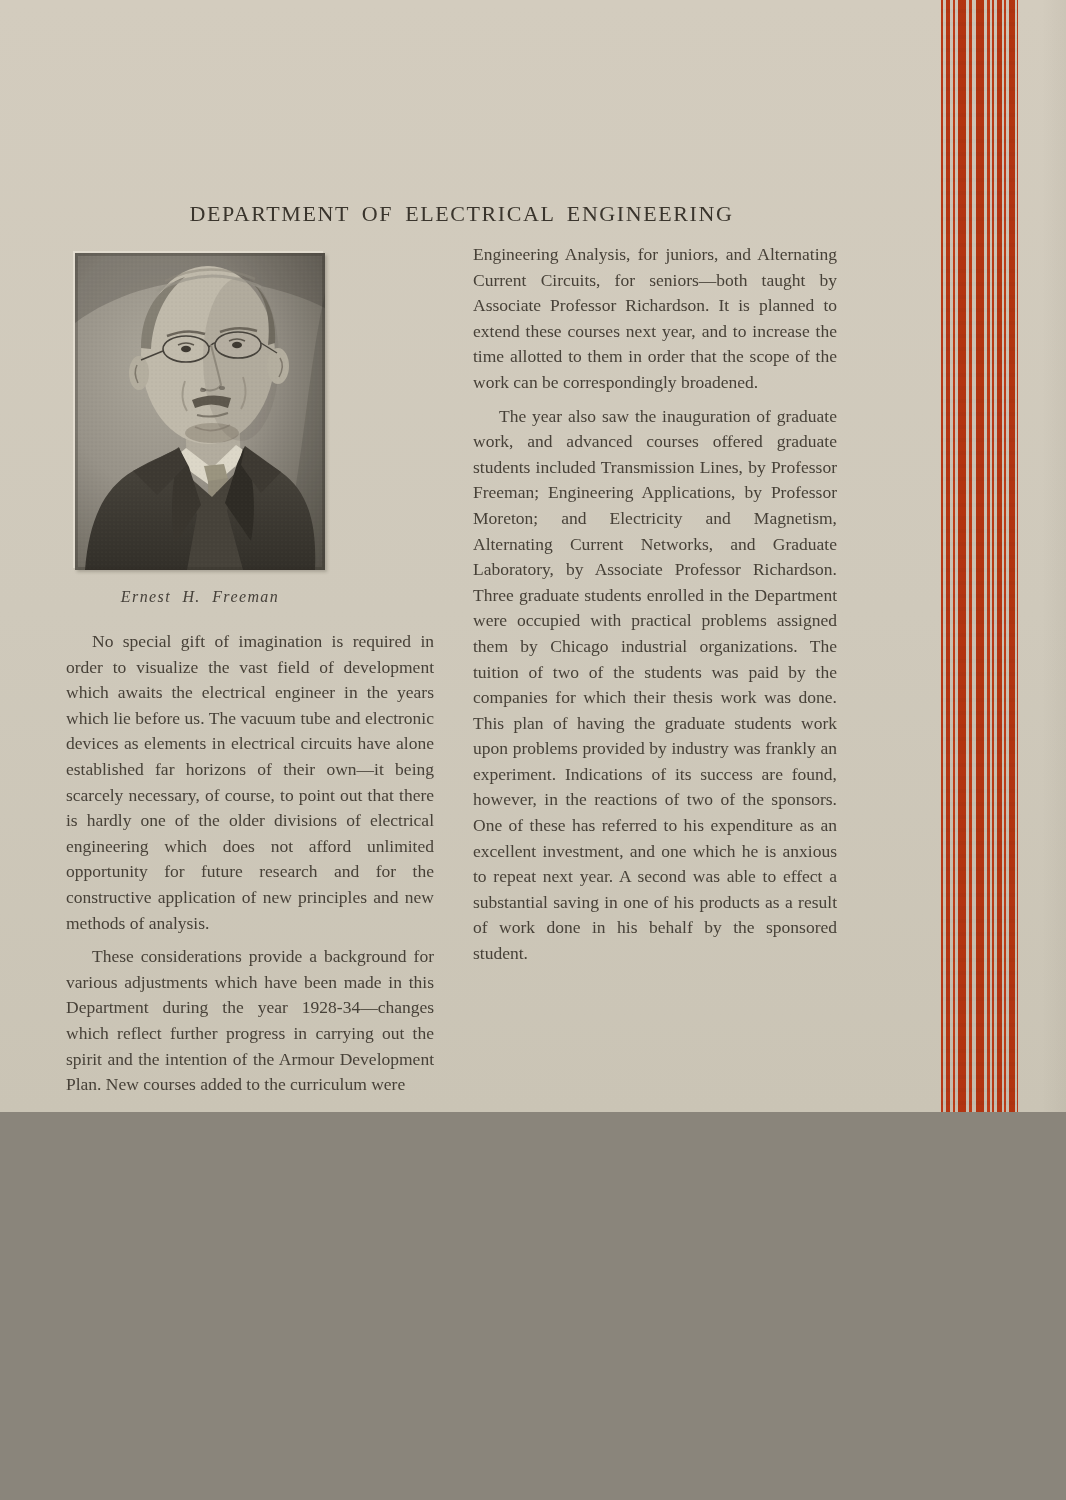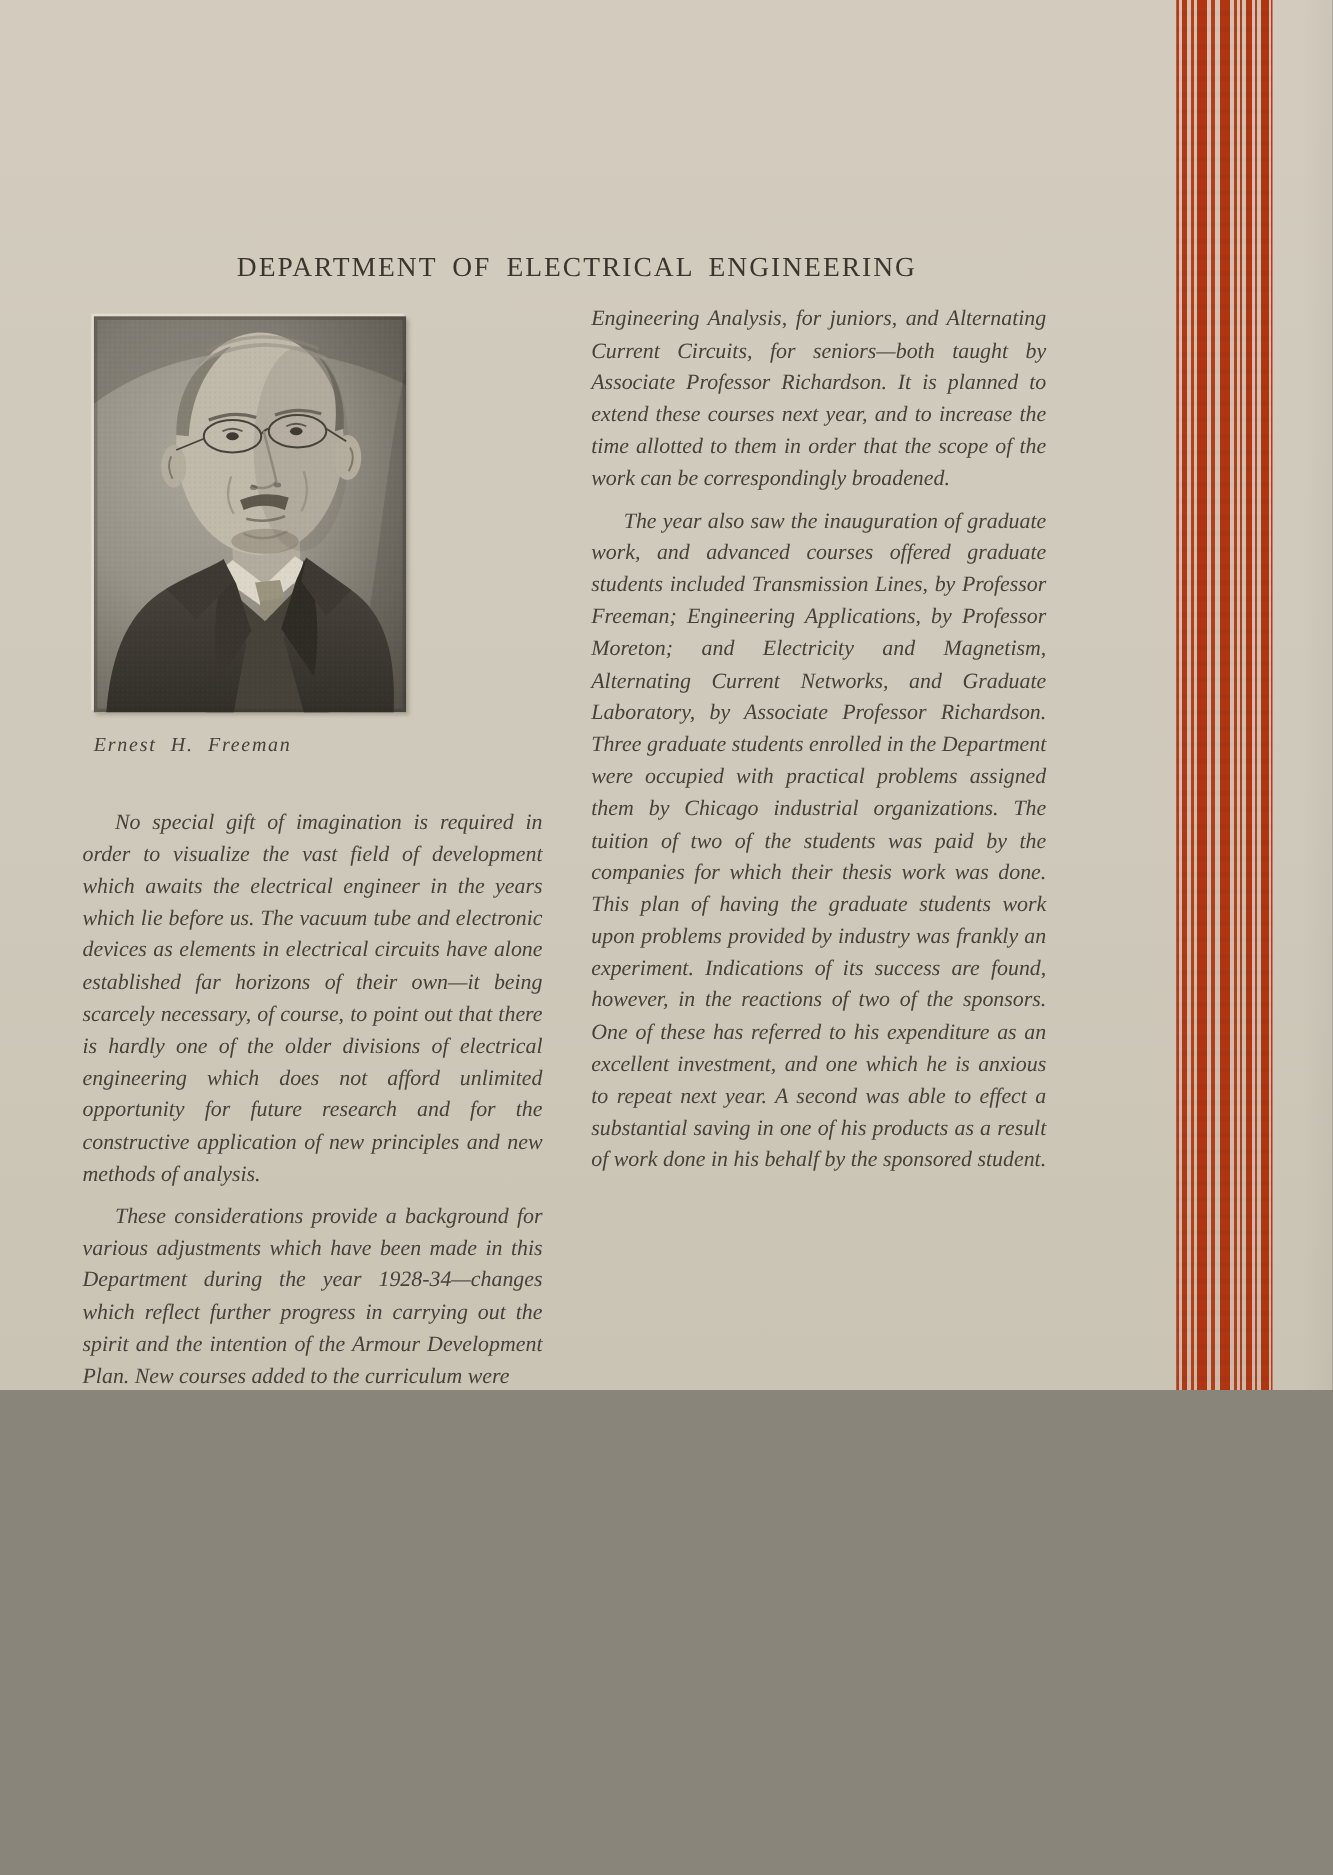--- a/index.html
+++ b/index.html
@@ -40,30 +40,30 @@
     text-align:center; font-size:22px; font-weight:normal;
     letter-spacing:1.6px; word-spacing:5px; color:#3a352d; margin:0;
   }
   .photo-fig {
     position:absolute; left:75px; top:253px; width:250px; height:317px; margin:0;
     box-shadow:-2px -2px 0 rgba(236,231,218,0.65), 2px 2px 3px rgba(60,55,45,0.25);
   }
   .photo-fig svg { display:block; }
   .photo-caption {
     position:absolute; left:75px; top:588px; width:250px;
-    font-style:italic; font-size:16px;
+    text-align:center; font-style:italic; font-size:16px;
     letter-spacing:1.4px; word-spacing:6px; color:#46413a;
   }
   .col {
     position:absolute; text-align:justify; color:#474138;
     font-size:17.5px; line-height:25.6px; hyphens:none;
   }
-  .col p { margin:0 0 8px 0;font-style:italic; }
+  .col p { margin:0 0 8px 0; }
   .col p.indent { text-indent:26px; }
-  .col-left  { left:66px;  top:645px; width:368px; }
+  .col-left  { left:66px;  top:629px; width:368px; }
   .col-right { left:473px; top:242px; width:364px; }
   .page-number {
     position:absolute; left:755px; top:1296px;
     font-style:italic; font-size:10px; letter-spacing:1.3px; color:#46413a;
   }
 </style>
 </head>
 <body>
 
 <div class="page">

